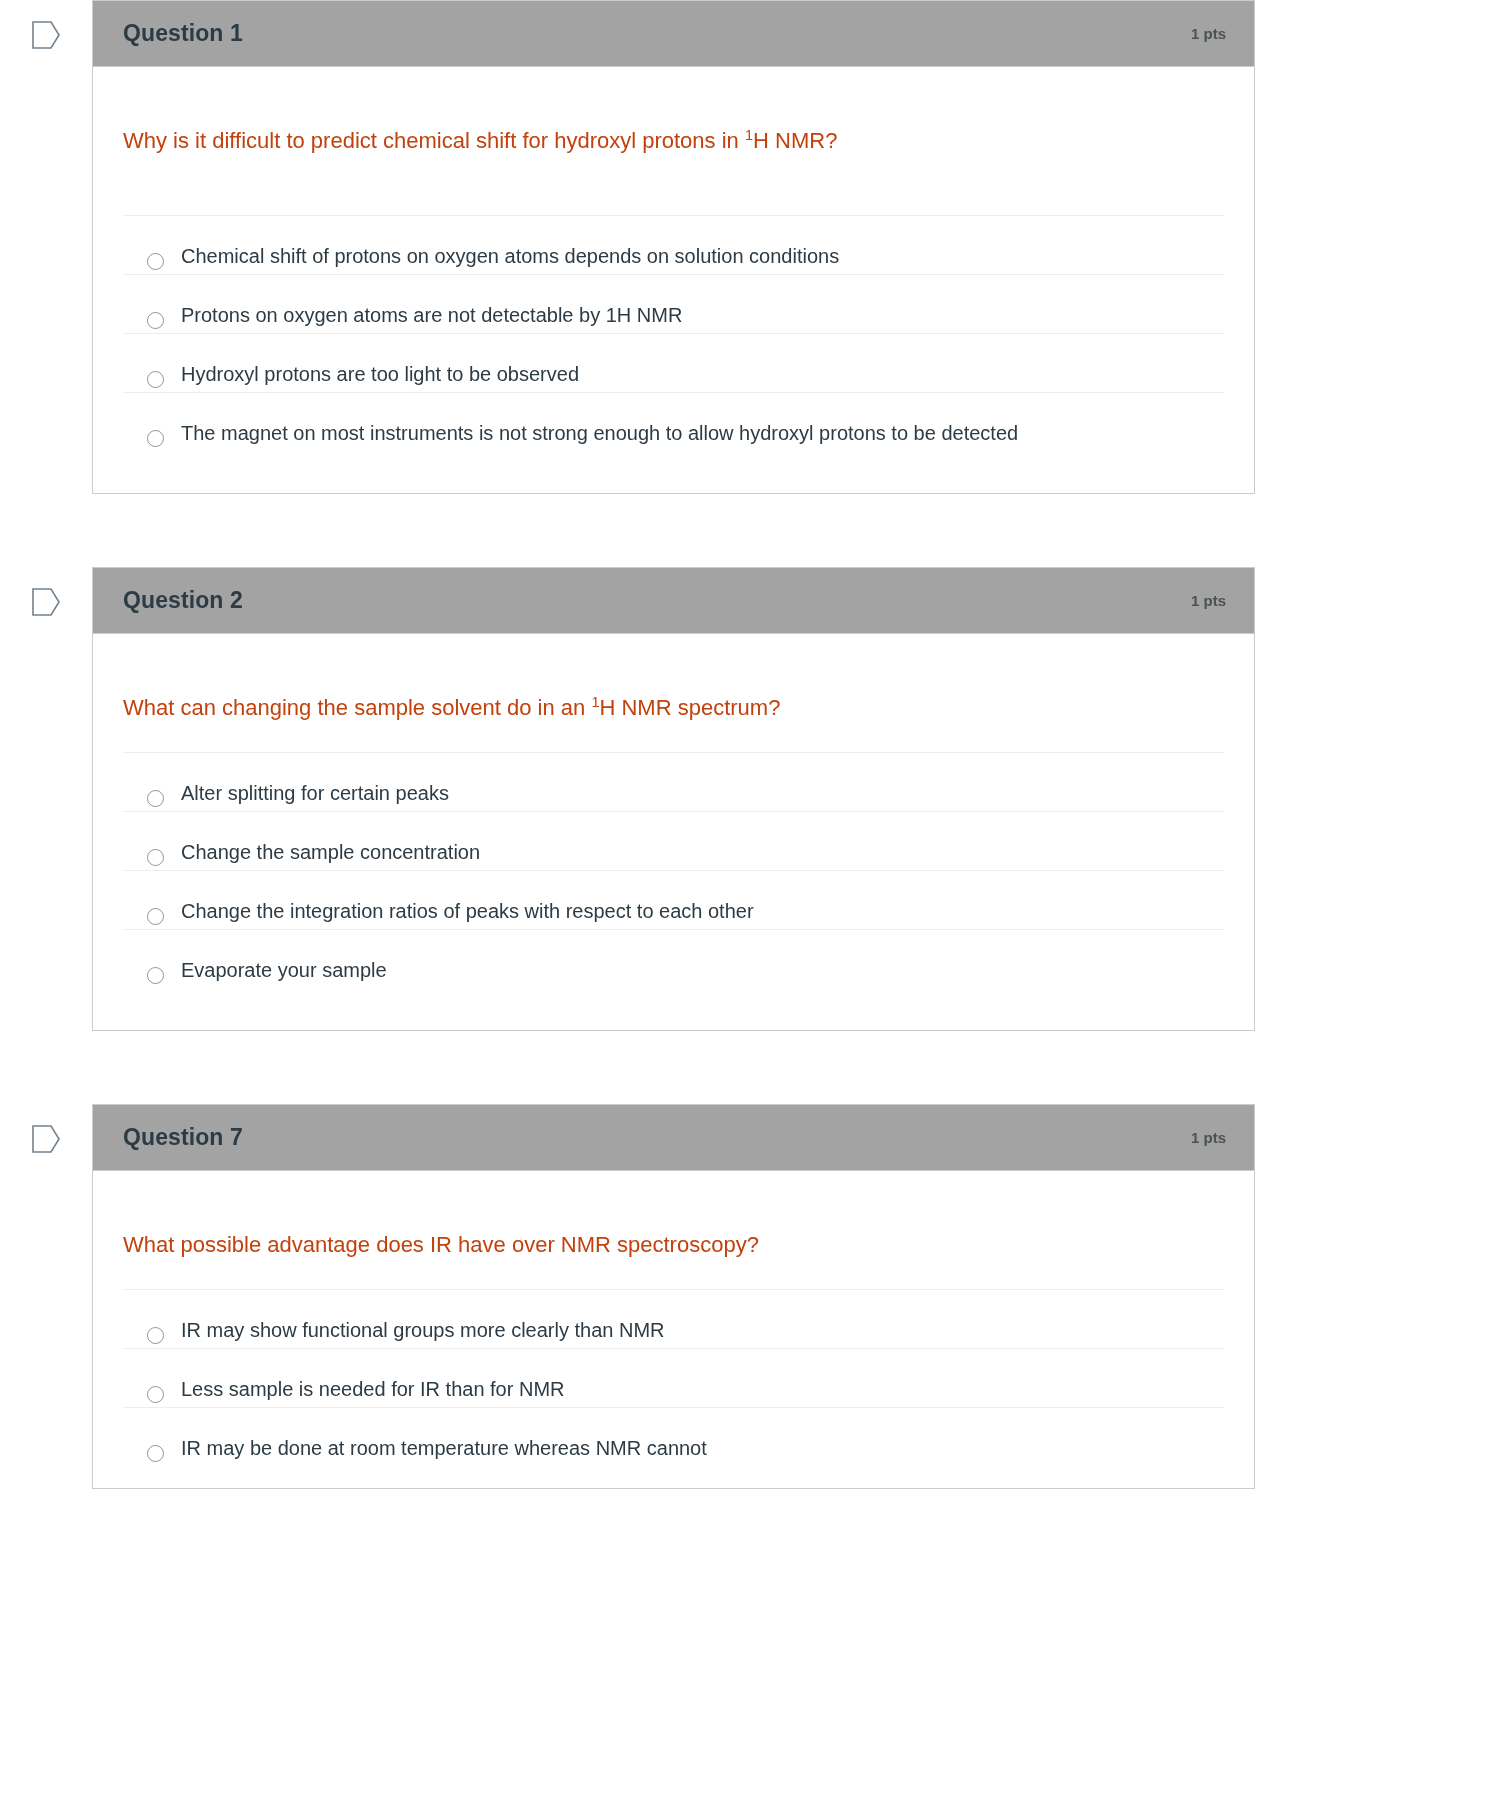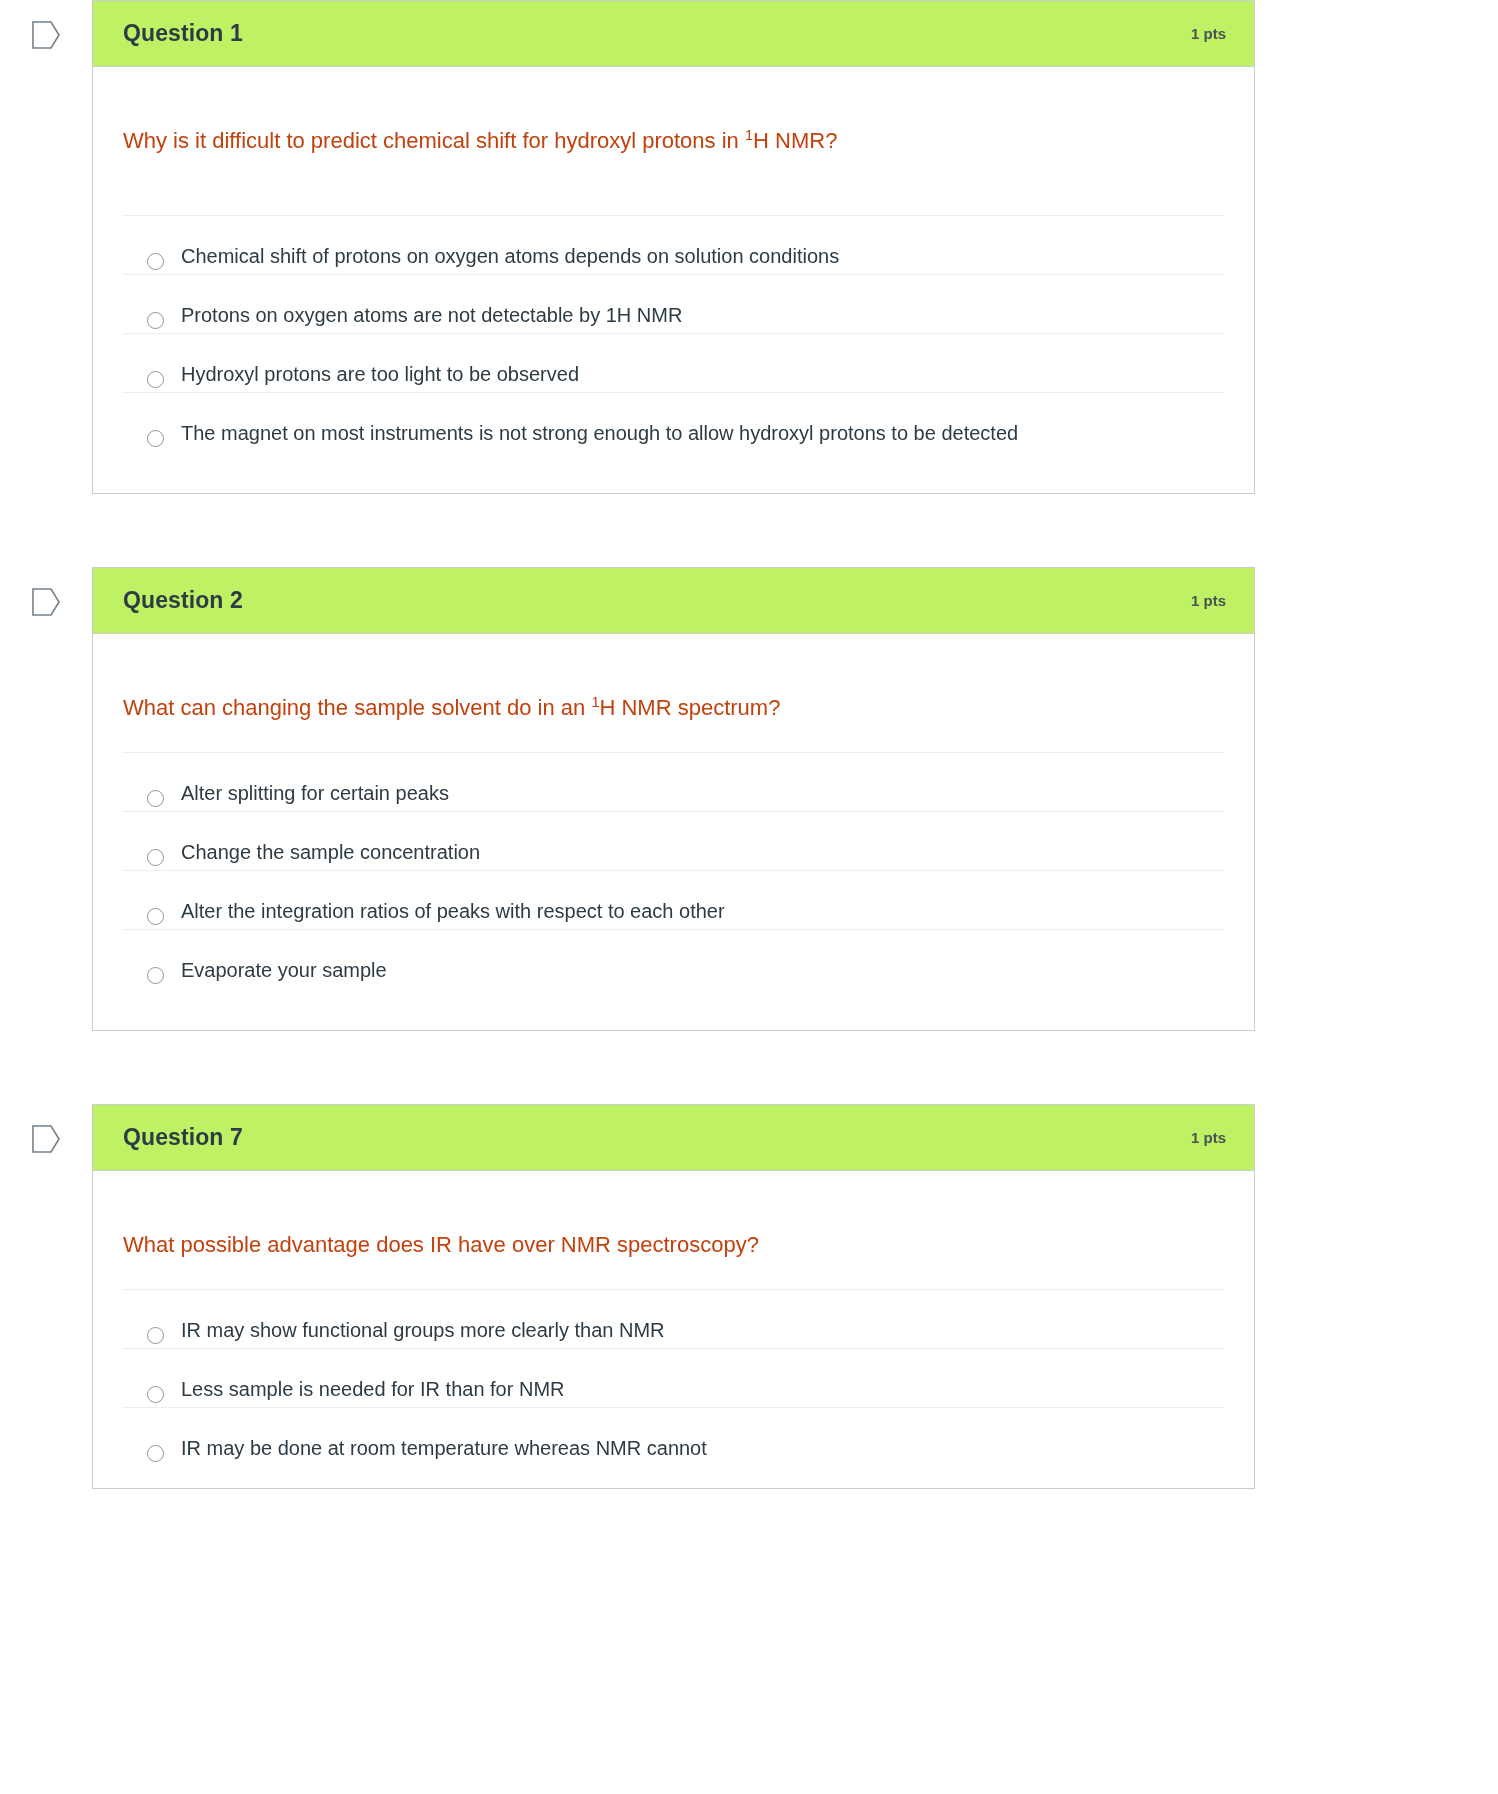--- a/index.html
+++ b/index.html
@@ -49,21 +49,21 @@
   }
 
   .question-card {
     flex: 1 1 auto;
     border: 1px solid #c7cdd1;
     background: #ffffff;
     margin-right: 243px;
   }
 
   .question-header {
-    background: #bef264;
+    background: #a3a3a3;
     border-bottom: 1px solid #c7cdd1;
     height: 66px;
     display: flex;
     align-items: center;
     justify-content: space-between;
     padding: 0 28px 0 30px;
   }
   .question-name {
     font-size: 23px;
     font-weight: bold;
@@ -188,21 +188,21 @@
           <div class="answer-row">
             <span class="radio"></span>
             <span class="answer-text">Alter splitting for certain peaks</span>
           </div>
           <div class="answer-row">
             <span class="radio"></span>
             <span class="answer-text">Change the sample concentration</span>
           </div>
           <div class="answer-row">
             <span class="radio"></span>
-            <span class="answer-text">Alter the integration ratios of peaks with respect to each other</span>
+            <span class="answer-text">Change the integration ratios of peaks with respect to each other</span>
           </div>
           <div class="answer-row">
             <span class="radio"></span>
             <span class="answer-text">Evaporate your sample</span>
           </div>
         </div>
         <div class="card-tail"></div>
       </div>
     </div>
   </div>

